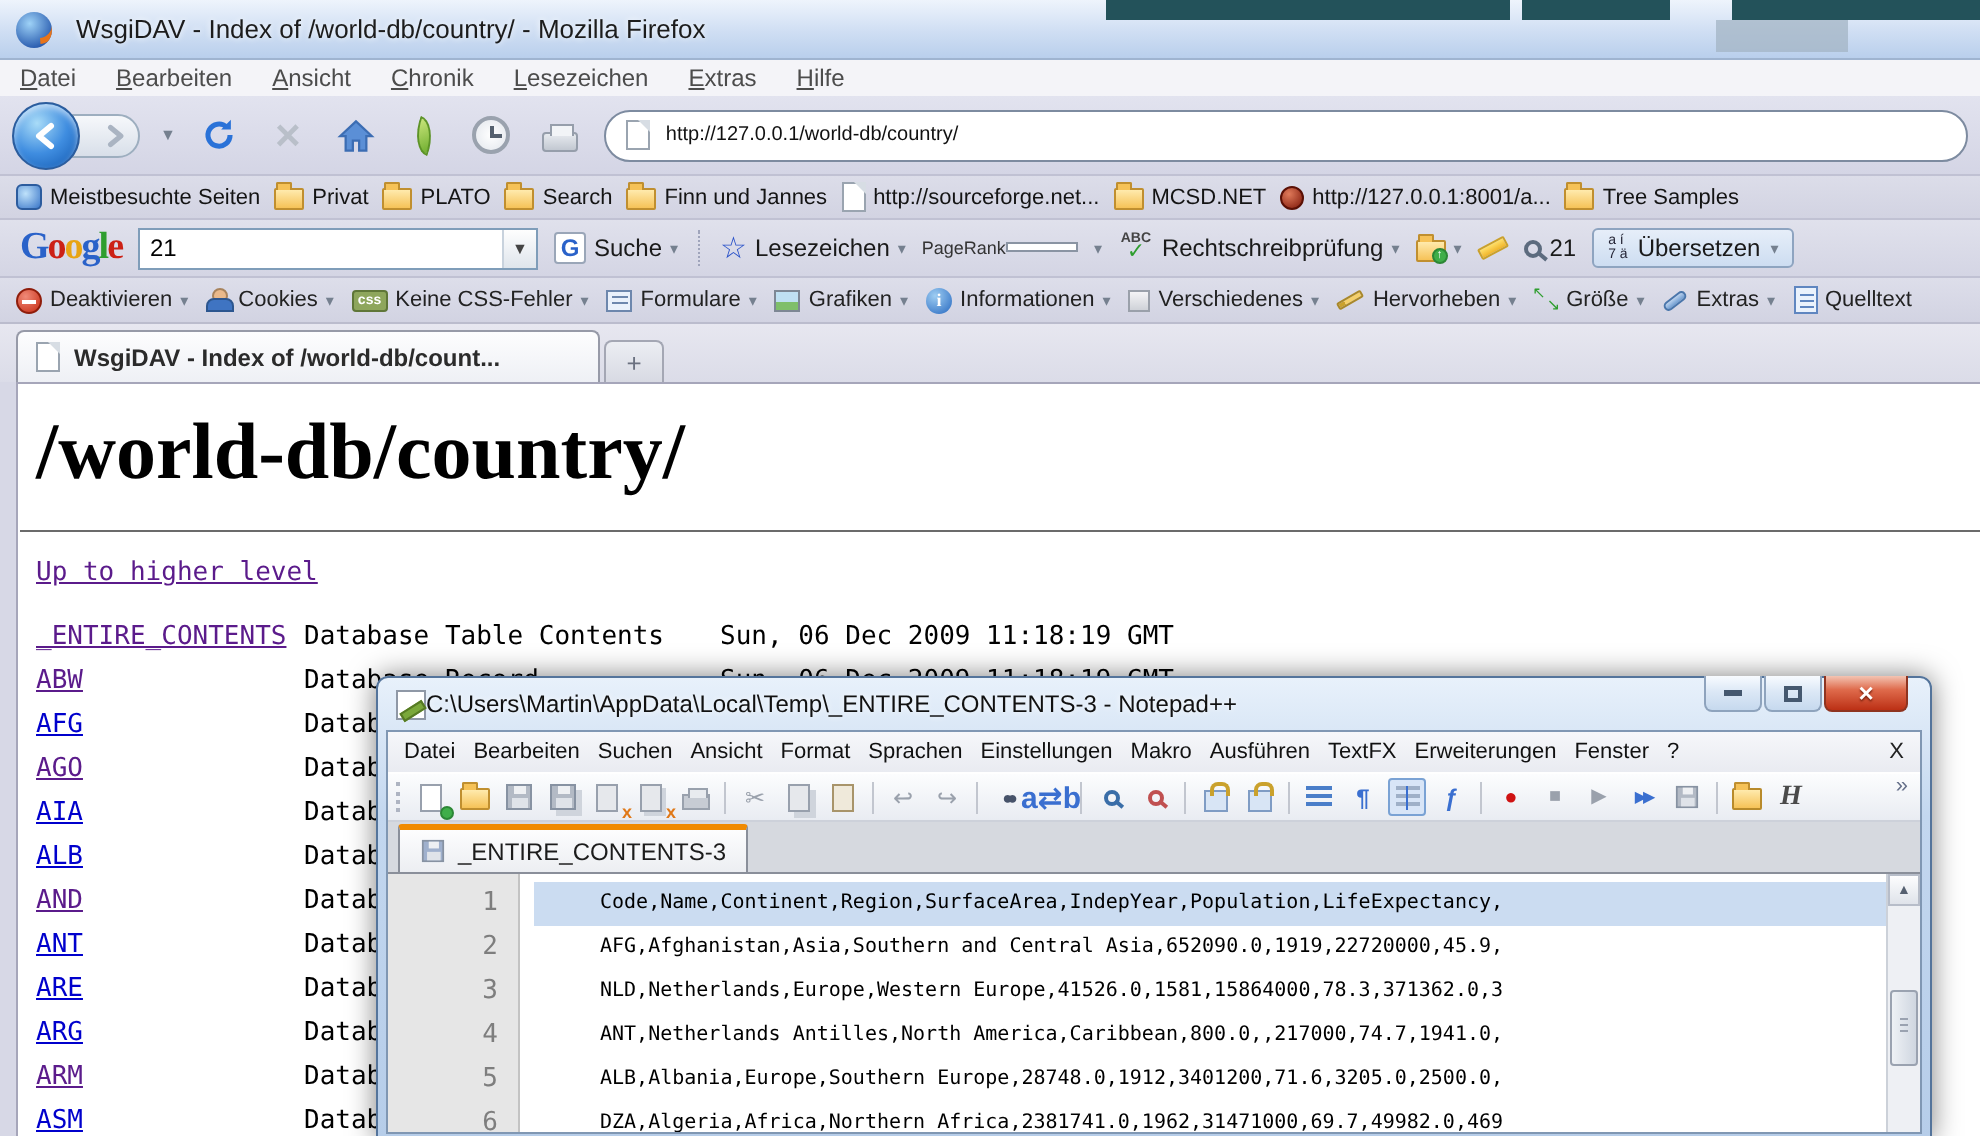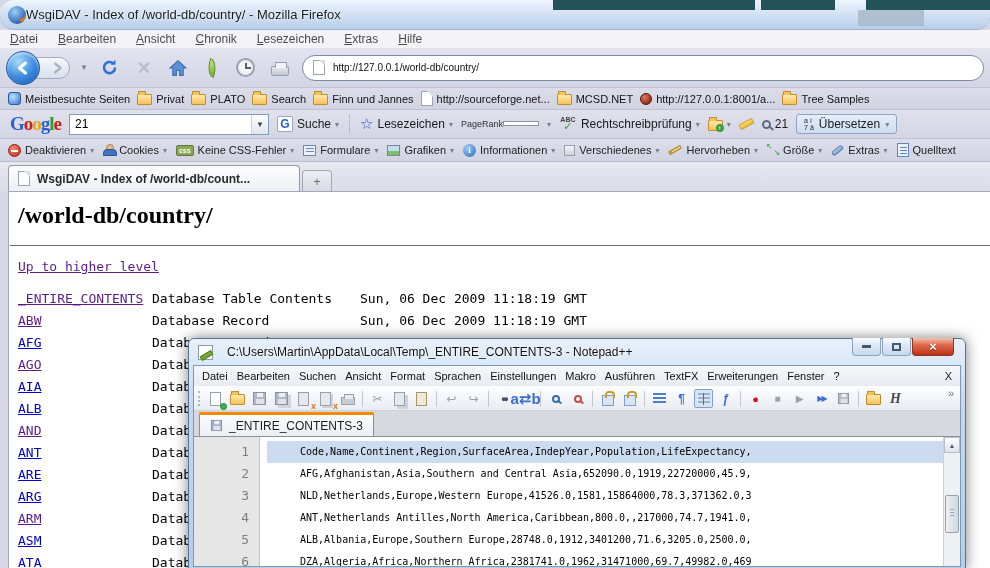--- a/index.html
+++ b/index.html
@@ -2,21 +2,21 @@
 <html><head>
 <meta charset="utf-8">
 <style>
   * { margin:0; padding:0; box-sizing:border-box; }
   html,body { width:990px; height:568px; overflow:hidden; }
   body { position:relative; background:#d7d8e6; font-family:"Liberation Sans","DejaVu Sans",sans-serif; -webkit-font-smoothing:antialiased; }
 
   
   .titlebar { position:absolute; left:0; top:0; width:990px; height:30px;
     background:linear-gradient(#eef4fc,#cfdef3 55%,#b9cfec); border-bottom:1px solid #9fb4d0;
-    display:flex; align-items:center; padding-left:8px; gap:0;border-radius:14px; }
+    display:flex; align-items:center; padding-left:8px; gap:12px; }
   .titlebar .title { font-size:13px; color:#1c1c1c; text-shadow:0 0 3px #fff; }
   .deco { position:absolute; }
   .ffx-ico { width:18px; height:18px; border-radius:50%;
     background:radial-gradient(circle at 38% 32%,#9ed2f7,#2a5db0 75%); position:relative; overflow:hidden; flex:0 0 auto; }
   .ffx-ico::after { content:""; position:absolute; right:-3px; top:-3px; width:13px; height:13px; border-radius:50%;
     border:3px solid #e8741a; border-left-color:transparent; border-bottom-color:transparent; transform:rotate(40deg); }
 
   .menubar { position:absolute; left:0; top:30px; width:990px; height:18px; background:#f4f4f8;
     display:flex; align-items:center; gap:20px; padding-left:10px; font-size:12px; color:#4c4c4c; }
   .menubar .item::first-letter { text-decoration:underline; }
@@ -111,38 +111,38 @@
     background:linear-gradient(#e7e7f0,#dbdce8); display:flex; align-items:flex-end; padding-left:8px; gap:2px; }
   .fxtab { width:292px; height:26px; background:linear-gradient(#fdfdfe,#eef0f5);
     border:1px solid #979aa8; border-bottom:none; border-radius:4px 4px 0 0;
     display:flex; align-items:center; gap:7px; padding:0 9px; font-size:12px; font-weight:bold; color:#2b2b2b; }
   .newtab { width:30px; height:21px; background:linear-gradient(#eceef3,#d8dae3); border:1px solid #a4a7b4; border-bottom:none;
     border-radius:4px 4px 0 0; display:flex; align-items:center; justify-content:center; color:#6b7180; font-size:13px; }
 
   
   .fxpage { position:absolute; left:8px; top:191px; width:982px; height:377px; background:#fff;
     border-left:1px solid #a6a6ba; border-top:1px solid #a6a6ba; overflow:hidden; }
-  .fxpage h1 { font-family:"Liberation Serif","DejaVu Serif",serif; font-size:24px; font-weight:bold; color:#000;
+  .fxpage h1 { font-family:"Liberation Serif","DejaVu Serif",serif; font-size:40px; font-weight:bold; color:#000;
     margin:10px 0 0 9px; letter-spacing:0; }
   .fxpage hr { border:none; border-top:1px solid #6b6b6b; margin:16px 0 0 1px; }
   .mono { font-family:"DejaVu Sans Mono","Liberation Mono",monospace; font-size:13px; }
   .uplink { display:inline-block; margin:13px 0 0 9px; color:#5b1b8b; text-decoration:underline; }
   .listing { margin:13px 0 0 9px; }
   .lrow { display:flex; height:22px; line-height:22px; }
   .lrow .c1 { width:134px; }
   .lrow .c2 { width:208px; color:#000; }
   .lrow .c3 { color:#000; }
   .lrow a { color:#0000cc; text-decoration:underline; }
   .lrow a.visited { color:#5b1b8b; }
 
   
   .npp { position:absolute; left:188px; top:338px; width:778px; height:232px;
     background:linear-gradient(#e8f1fb,#c3d7ef 30%,#b6cde9); border:1px solid #54749b; border-radius:6px 6px 0 0;
     box-shadow:0 0 14px rgba(0,0,0,.5); padding:0 4px; }
-  .npp-title { height:26px; display:flex; align-items:center; gap:14px; padding-left:5px; position:relative; }
+  .npp-title { height:26px; display:flex; align-items:center; gap:0; padding-left:5px; position:relative; }
   .npp-title .t { font-size:12px; color:#111; text-shadow:0 0 3px #fff; }
   .nppico { width:15px; height:15px; background:#fff; border:1px solid #8f98a6; position:relative; flex:0 0 auto; }
   .nppico::after { content:""; position:absolute; left:1px; top:7px; width:11px; height:3px; background:#7aa83a; border:1px solid #567a24; transform:rotate(-32deg); }
   .winbtns { position:absolute; right:7px; top:-1px; display:flex; gap:1px; }
   .wbtn { width:29px; height:18px; border:1px solid #8ea3bd; border-top:none; border-radius:0 0 4px 4px;
     background:linear-gradient(#f8fbff,#dce8f6 45%,#c6d9ee); display:flex; align-items:center; justify-content:center; }
   .wbtn .g-min { width:9px; height:3px; background:#45586f; }
   .wbtn .g-max { width:9px; height:8px; border:2px solid #45586f; }
   .wbtn.close { width:42px; background:linear-gradient(#f3c4b2,#df6b4c 40%,#bc3015); border-color:#8f3420; }
   .wbtn.close .g-x { color:#fff; font-weight:bold; font-size:13px; line-height:1; text-shadow:0 1px 1px #7d2410; }

